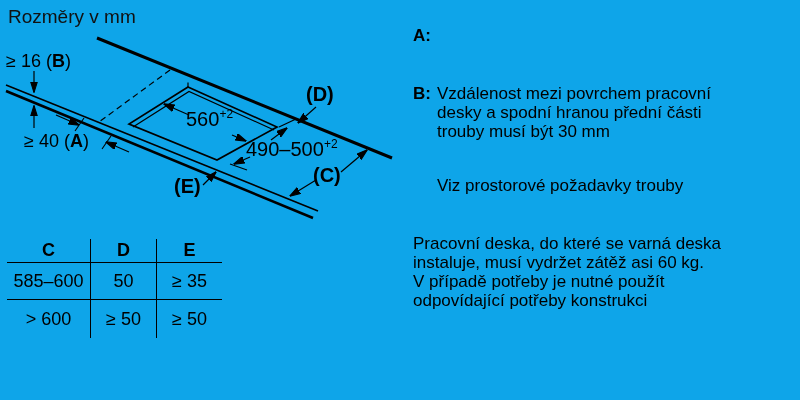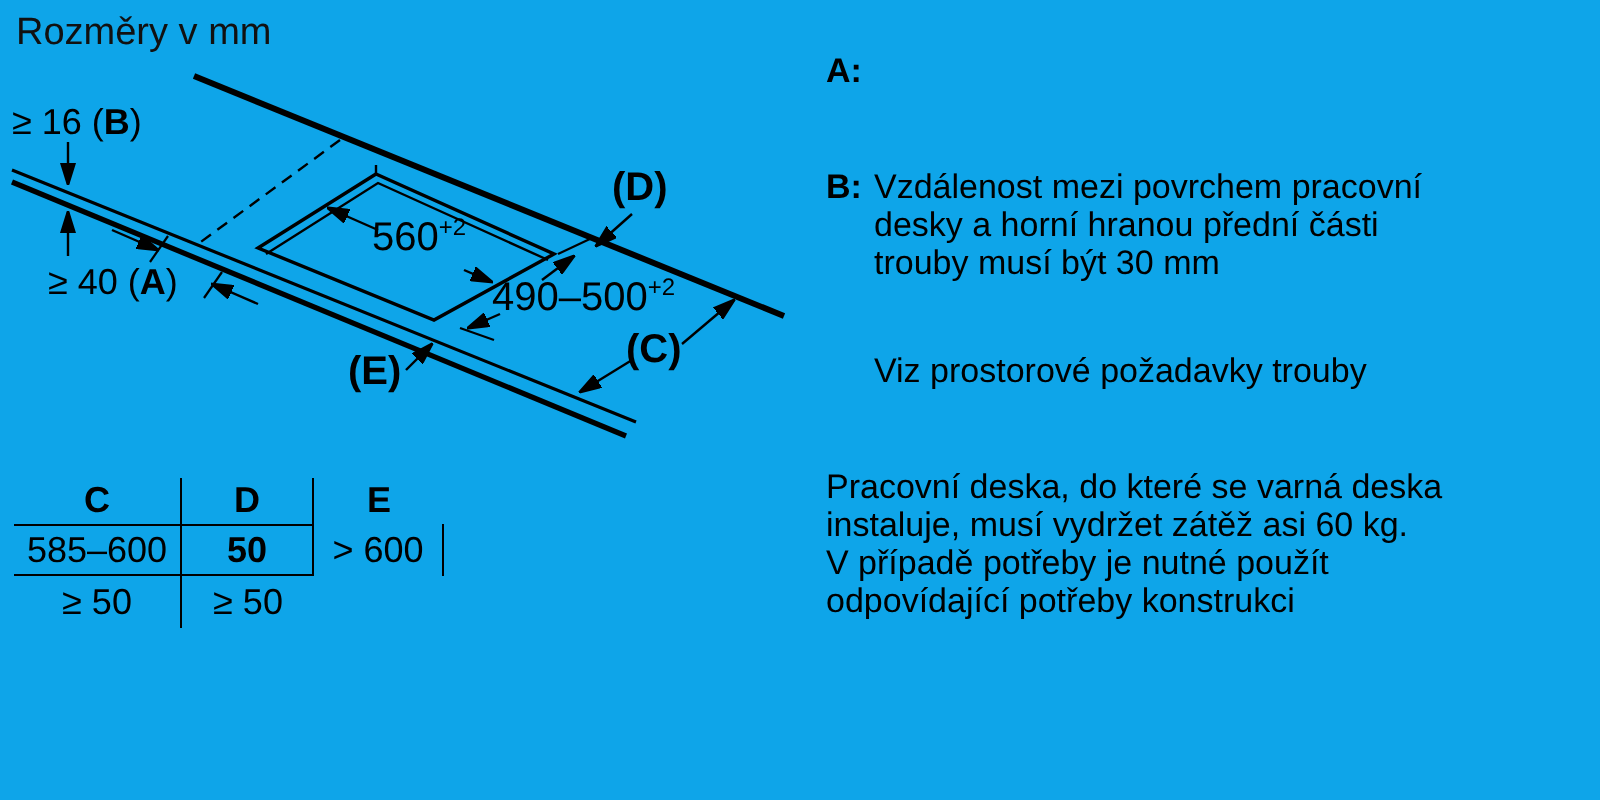--- a/index.html
+++ b/index.html
@@ -21,21 +21,21 @@
   
   .dim-label { font-size:18px; white-space:nowrap; color:#000; }
   .dim-label b { font-weight:bold; }
   .dim-text { font-size:20px; white-space:nowrap; color:#000; }
   .dim-text sup { font-size:12px; vertical-align:super; line-height:0; }
   .corner-label { font-size:20px; font-weight:bold; white-space:nowrap; color:#000; }
 
   
   #dim-table { left:7px; top:239px; display:grid; grid-template-columns:84px 66px 65px; }
   #dim-table .cell {
-    box-sizing:border-box; height:26px; display:flex; align-items:center; justify-content:center;
+    box-sizing:border-box; height:38px; display:flex; align-items:center; justify-content:center;
     font-size:18px; white-space:nowrap;
   }
   #dim-table .head { height:23px; font-weight:bold; }
   #dim-table .vsep { border-right:1.6px solid #000; }
   #dim-table .hsep { border-bottom:1.6px solid #000; }
 
   
   .note { left:413px; display:flex; align-items:flex-start; }
   .note .key { font-weight:bold; font-size:17px; line-height:19px; width:24px; flex:none; }
   .note .body .tline, .plain .tline { font-size:17px; line-height:19px; white-space:nowrap; }
@@ -116,38 +116,39 @@
   <div class="abs corner-label" style="left:306px; top:83px;">(D)</div>
   <div class="abs corner-label" style="left:313px; top:164px;">(C)</div>
   <div class="abs corner-label" style="left:174px; top:175px;">(E)</div>
 
   <div id="dim-table" class="abs">
     <div class="cell head vsep">C</div>
     <div class="cell head vsep">D</div>
     <div class="cell head">E</div>
 
     <div class="cell vsep hsep" style="border-top:1.6px solid #000;">585–600</div>
-    <div class="cell vsep hsep" style="border-top:1.6px solid #000;font-weight:bold;">50</div>
+    <div class="cell vsep hsep" style="border-top:1.6px solid #000;">50</div>
+    <div class="cell hsep" style="border-top:1.6px solid #000;">≥ 35</div>
 
     <div class="cell vsep">&gt; 600</div>
     <div class="cell vsep">≥ 50</div>
     <div class="cell">≥ 50</div>
   </div>
 
   <div class="abs note" style="top:26px;">
     <div class="key">A:</div>
     <div class="body">
     </div>
   </div>
 
   <div class="abs note" style="top:84px;">
     <div class="key">B:</div>
     <div class="body">
       <div class="tline">Vzdálenost mezi povrchem pracovní</div>
-      <div class="tline">desky a horní hranou přední části</div>
+      <div class="tline">desky a spodní hranou přední části</div>
       <div class="tline">trouby musí být 30 mm</div>
     </div>
   </div>
 
   <div class="abs plain indent" style="top:176px;">
     <div class="tline">Viz prostorové požadavky trouby</div>
   </div>
 
   <div class="abs plain" style="top:234px;">
     <div class="tline">Pracovní deska, do které se varná deska</div>

